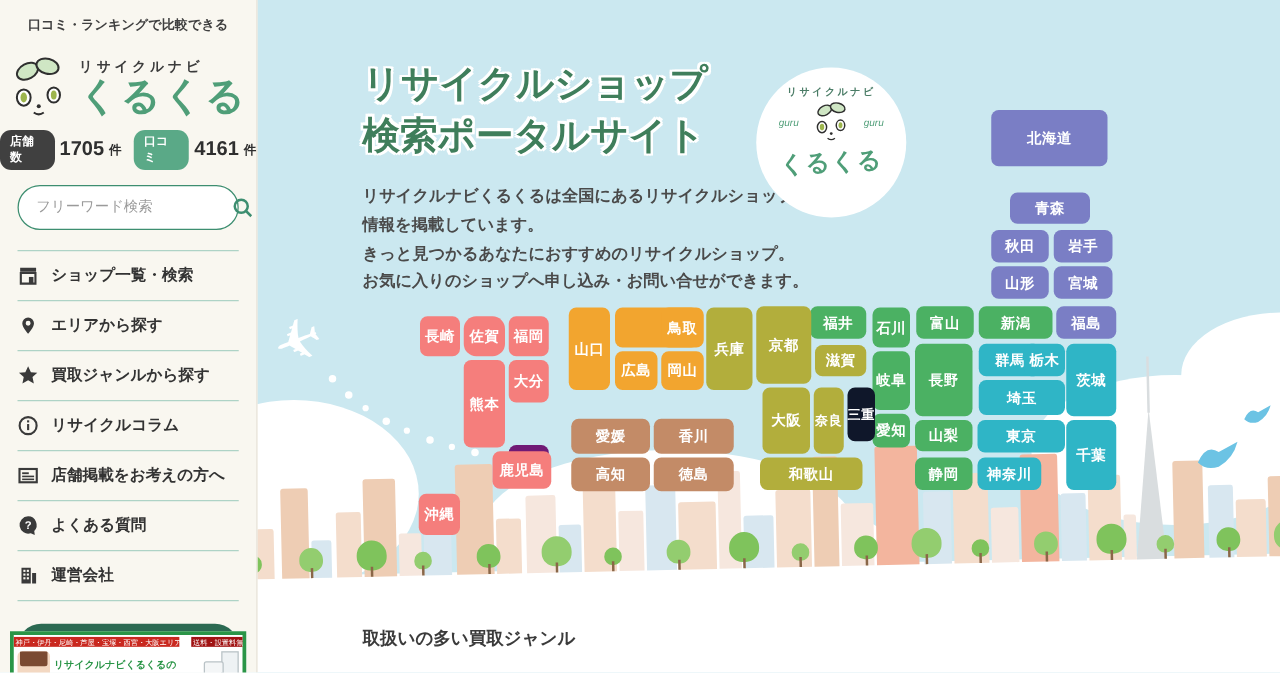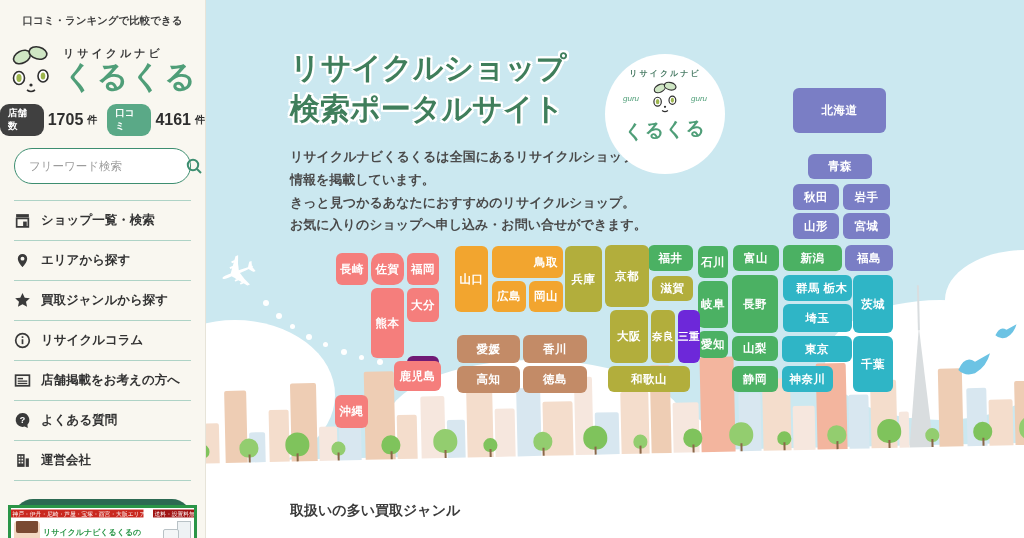--- a/index.html
+++ b/index.html
@@ -407,21 +407,21 @@
       <div class="pref" style="left: 648px; top: 275px; width: 40px; height: 58px; background: rgb(47, 181, 198);">茨城</div>
       <div class="pref" style="left: 578px; top: 304px; width: 69px; height: 28px; background: rgb(47, 181, 198);">埼玉</div>
       <div class="pref" style="left: 577px; top: 336px; width: 70px; height: 26px; background: rgb(47, 181, 198);">東京</div>
       <div class="pref" style="left: 648px; top: 336px; width: 40px; height: 56px; background: rgb(47, 181, 198);">千葉</div>
       <div class="pref" style="left: 577px; top: 366px; width: 51px; height: 26px; background: rgb(47, 181, 198);">神奈川</div>
       <div class="pref" style="left: 360px; top: 246px; width: 37px; height: 66px; background: rgb(178, 174, 60);">兵庫</div>
       <div class="pref" style="left: 400px; top: 245px; width: 44px; height: 62px; background: rgb(178, 174, 60);">京都</div>
       <div class="pref" style="left: 447px; top: 276px; width: 41px; height: 25px; background: rgb(178, 174, 60);">滋賀</div>
       <div class="pref" style="left: 405px; top: 310px; width: 38px; height: 53px; background: rgb(178, 174, 60);">大阪</div>
       <div class="pref" style="left: 446px; top: 310px; width: 24px; height: 53px; background: rgb(178, 174, 60); font-size: 10.5px;">奈良</div>
-      <div class="pref" style="left: 473px; top: 310px; width: 22px; height: 53px; background: #6d28d9; font-size: 10.5px;">三重</div>
+      <div class="pref" style="left: 473px; top: 310px; width: 22px; height: 43px; background: #0f172a; font-size: 10.5px;">三重</div>
       <div class="pref" style="left: 403px; top: 366px; width: 82px; height: 26px; background: rgb(178, 174, 60);">和歌山</div>
       <div class="pref" style="left: 250px; top: 246px; width: 33px; height: 66px; background: rgb(242, 165, 47);">山口</div>
       <div class="pref" style="left: 287px; top: 246px; width: 27px; height: 32px; background: rgb(242, 165, 47); padding-left: 40px;">島根</div>
       <div class="pref" style="left: 324px; top: 246px; width: 34px; height: 32px; background: rgb(242, 165, 47);">鳥取</div>
       <div class="pref" style="left: 287px; top: 281px; width: 34px; height: 31px; background: rgb(242, 165, 47);">広島</div>
       <div class="pref" style="left: 324px; top: 281px; width: 34px; height: 31px; background: rgb(242, 165, 47);">岡山</div>
       <div class="pref" style="left: 252px; top: 335px; width: 63px; height: 28px; background: rgb(195, 139, 103);">愛媛</div>
       <div class="pref" style="left: 318px; top: 335px; width: 64px; height: 28px; background: rgb(195, 139, 103);">香川</div>
       <div class="pref" style="left: 252px; top: 366px; width: 63px; height: 27px; background: rgb(195, 139, 103);">高知</div>
       <div class="pref" style="left: 318px; top: 366px; width: 64px; height: 27px; background: rgb(195, 139, 103);">徳島</div>

